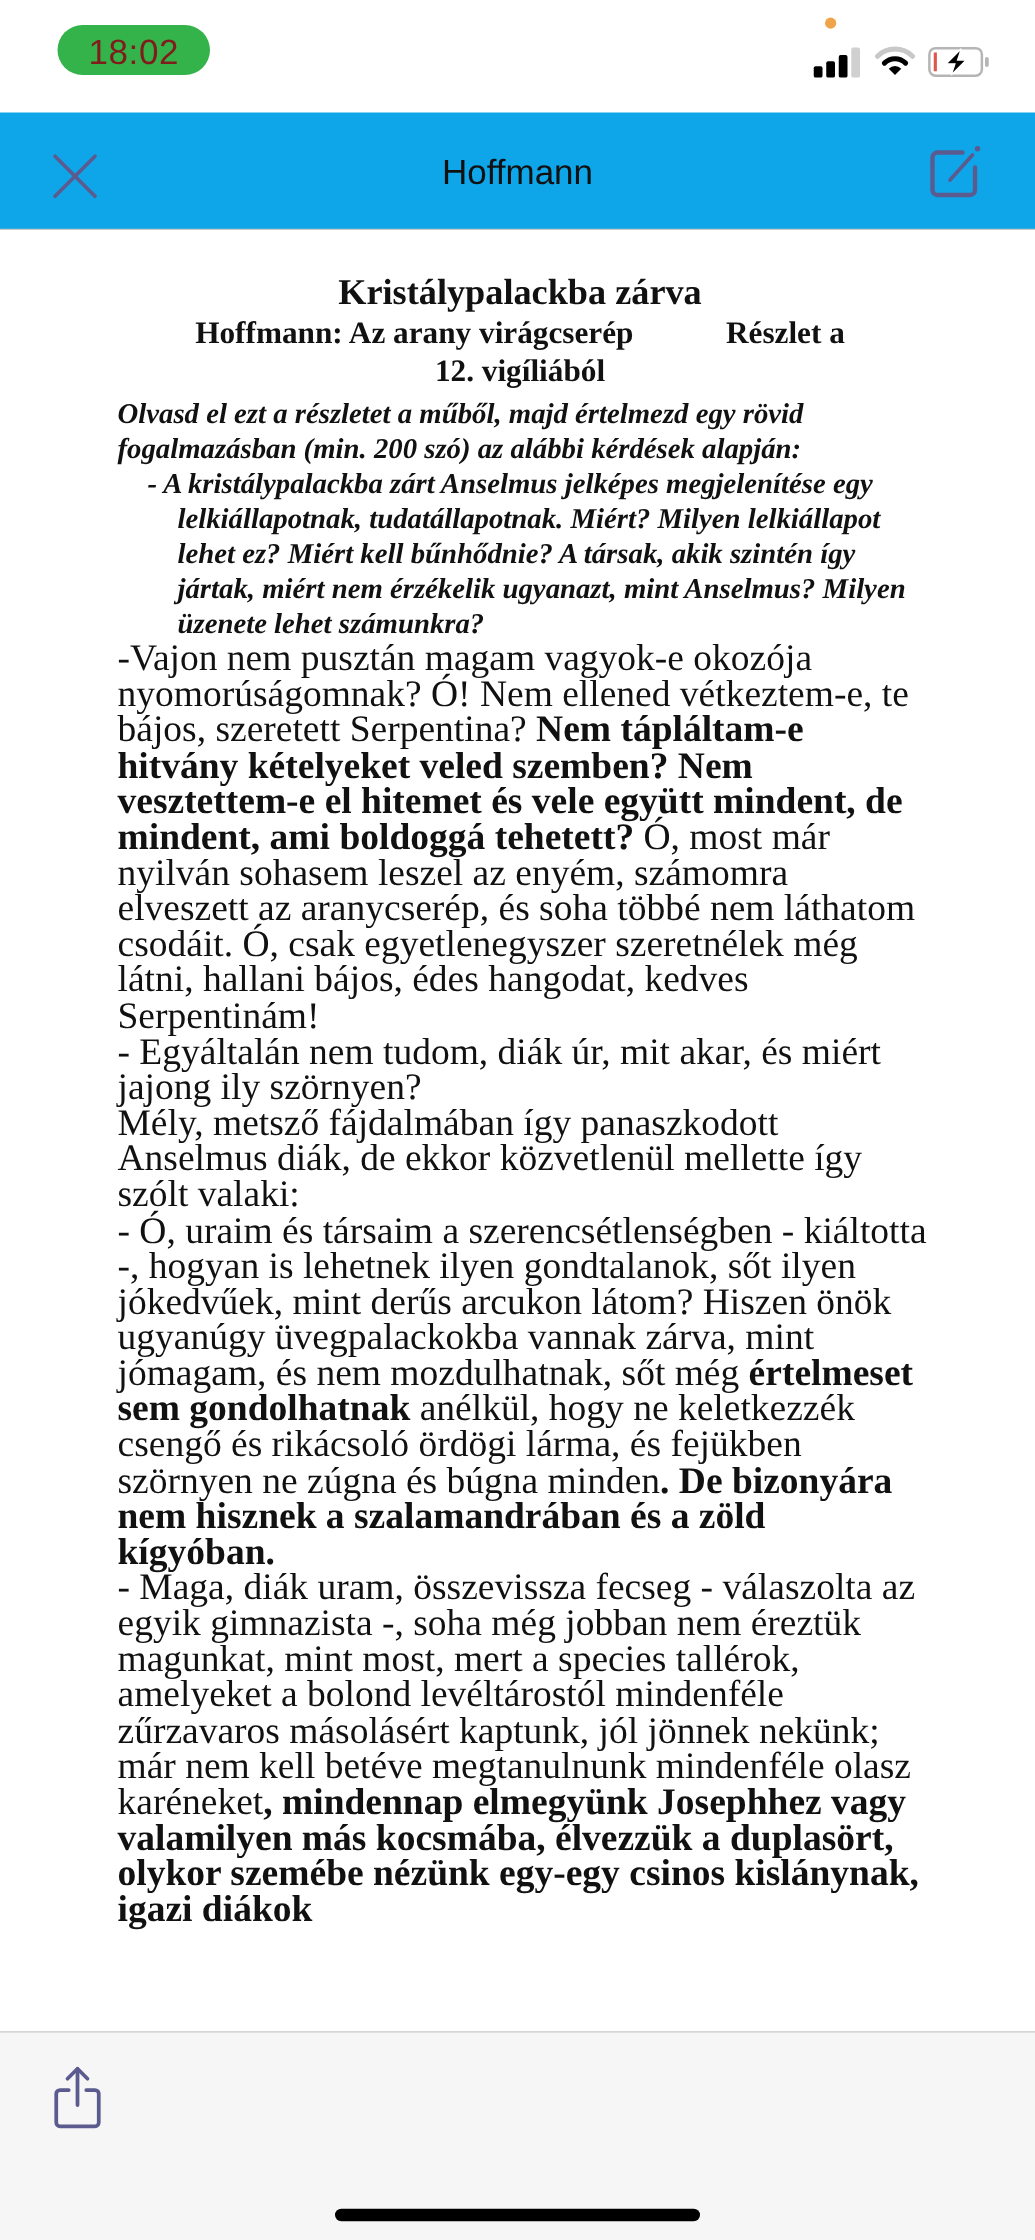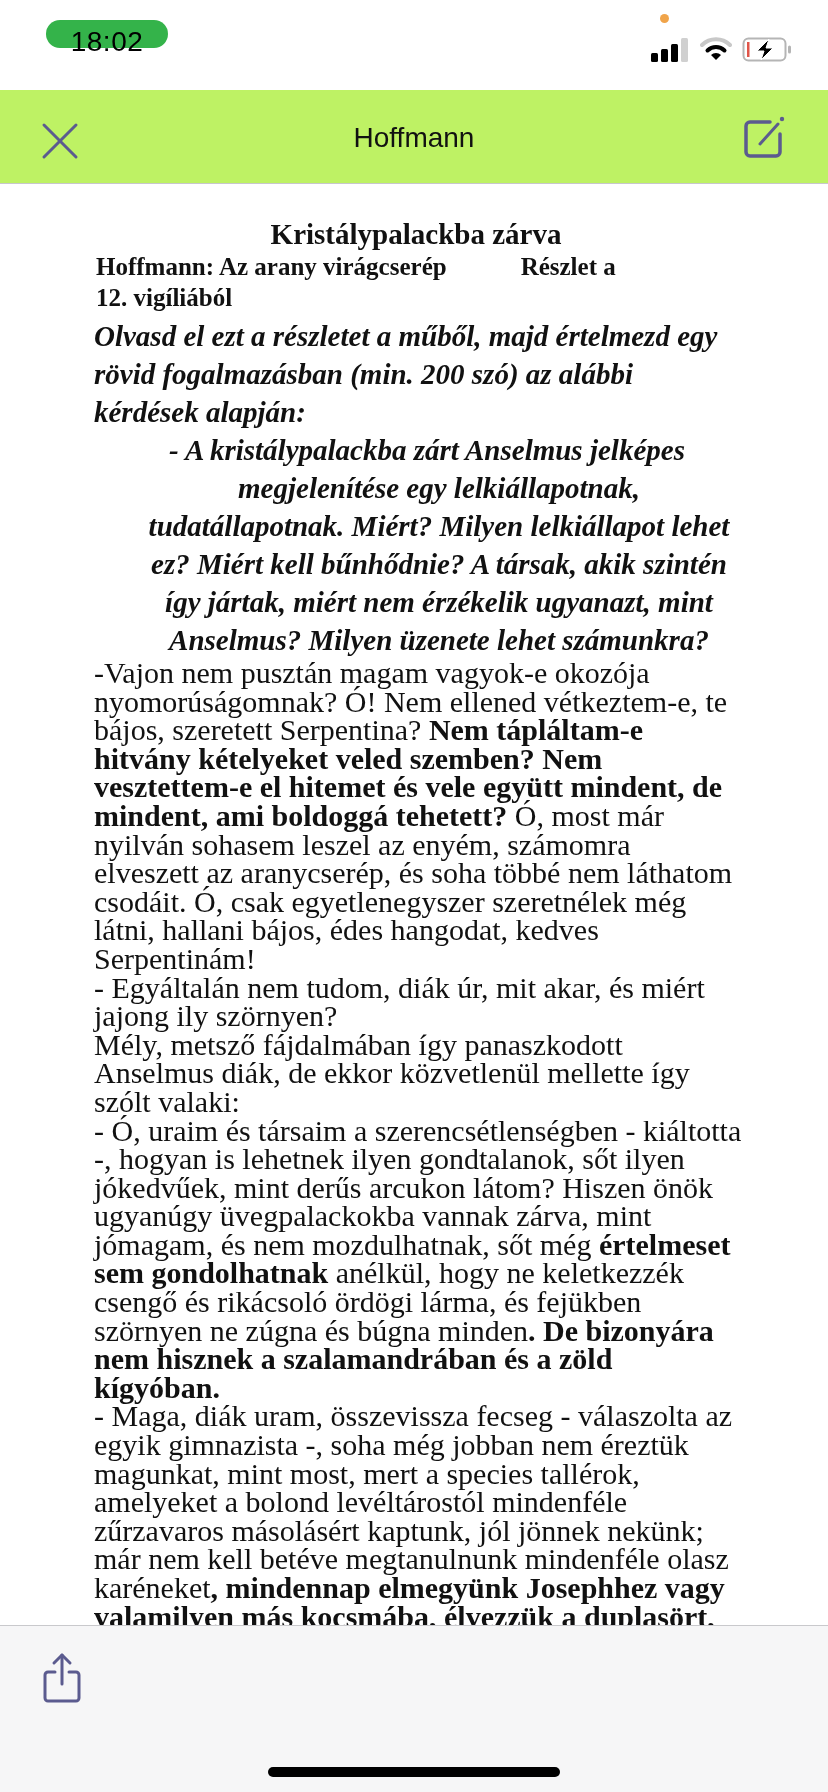--- a/index.html
+++ b/index.html
@@ -2,44 +2,44 @@
 <html><head>
   <meta charset="utf-8">
   <style>
     * { box-sizing: border-box; margin: 0; padding: 0; }
     html, body { width: 828px; height: 1792px; background: #ffffff; overflow: hidden; }
     body { position: relative; font-family: "Liberation Sans", sans-serif; color: #111; }
 
     
     .status-bar { position: absolute; left: 0; top: 0; width: 828px; height: 90px; }
     .time-pill {
-      position: absolute; left: 46px; top: 20px; width: 122px; height: 28px;
-      background: #34b34a; border-radius: 22px; color: #000000;
+      position: absolute; left: 46px; top: 20px; width: 122px; height: 40px;
+      background: #34b34a; border-radius: 22px; color: #7f1d1d;
       font-size: 28px; line-height: 44px; text-align: center; letter-spacing: 0.5px;
     }
     .privacy-dot { position: absolute; left: 660px; top: 14px; width: 9px; height: 9px; border-radius: 50%; background: #f0a44a; }
     .signal { position: absolute; left: 651px; top: 38px; width: 40px; height: 24px; }
     .signal span { position: absolute; bottom: 0; width: 7px; border-radius: 1.5px; background: #000; }
     .wifi { position: absolute; left: 700px; top: 36px; width: 32px; height: 26px; }
     .battery { position: absolute; left: 742px; top: 37px; width: 50px; height: 25px; }
 
     
-    .nav-bar { position: absolute; left: 0; top: 90px; width: 828px; height: 94px; border-bottom: 1px solid #c7c7cc; background: #bef264; }
+    .nav-bar { position: absolute; left: 0; top: 90px; width: 828px; height: 94px; border-bottom: 1px solid #c7c7cc; background: #0ea5e9; }
     .nav-close { position: absolute; left: 38px; top: 28px; width: 44px; height: 44px; cursor: pointer; }
     .nav-title { position: absolute; left: 0; right: 0; top: 32px; text-align: center; font-size: 28px; color: #111; }
     .nav-edit { position: absolute; left: 740px; top: 24px; width: 48px; height: 48px; cursor: pointer; }
 
     
     .doc { position: absolute; left: 0; top: 185px; width: 828px; height: 1440px; overflow: hidden; }
     .doc-inner { position: absolute; left: 96px; top: 32px; width: 640px; font-family: Liberation Serif, serif; }
     .doc-title { text-align: center; font-weight: bold; font-size: 29px; line-height: 34px; }
-    .doc-subtitle { font-weight: bold; font-size: 25px; line-height: 31px; }
+    .doc-subtitle { text-align: center; font-weight: bold; font-size: 25px; line-height: 31px; }
     .doc-subtitle .gap { display: inline-block; width: 74px; }
-    .instructions { margin-top: 4px; font-style: italic; font-weight: bold; font-size: 29px; line-height: 38px; margin-left: -2px; }
-    .instructions .bullet { padding-left: 48px; text-indent: -24px; text-align: center; }
+    .instructions { margin-top: 4px; font-style: italic; font-weight: bold; font-size: 23px; line-height: 28px; margin-left: -2px; }
+    .instructions .bullet { padding-left: 48px; text-indent: -24px; }
     .instructions .bullet2 { padding-left: 48px; text-indent: -24px; }
     .passage { font-size: 30px; line-height: 28.6px; margin-left: -2px; width: 648px; }
     .passage p { margin: 0; }
     .passage b { font-weight: bold; }
 
     
     .toolbar { position: absolute; left: 0; top: 1625px; width: 828px; height: 167px; background: #f6f6f7; border-top: 1px solid #c9c9cc; }
     .share-btn { position: absolute; left: 42px; top: 26px; width: 40px; height: 52px; cursor: pointer; }
     .home-indicator { position: absolute; left: 268px; top: 141px; width: 292px; height: 10px; border-radius: 5px; background: #000; }
   </style>

